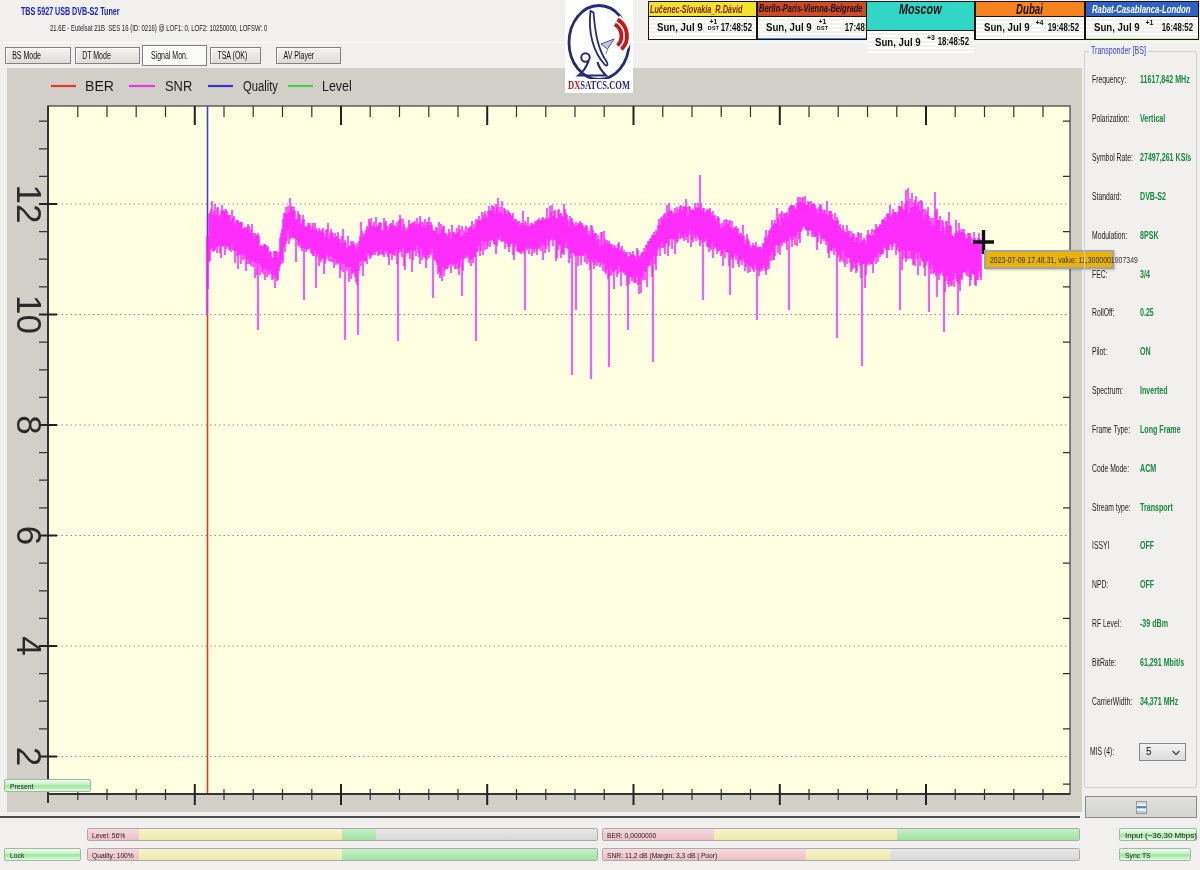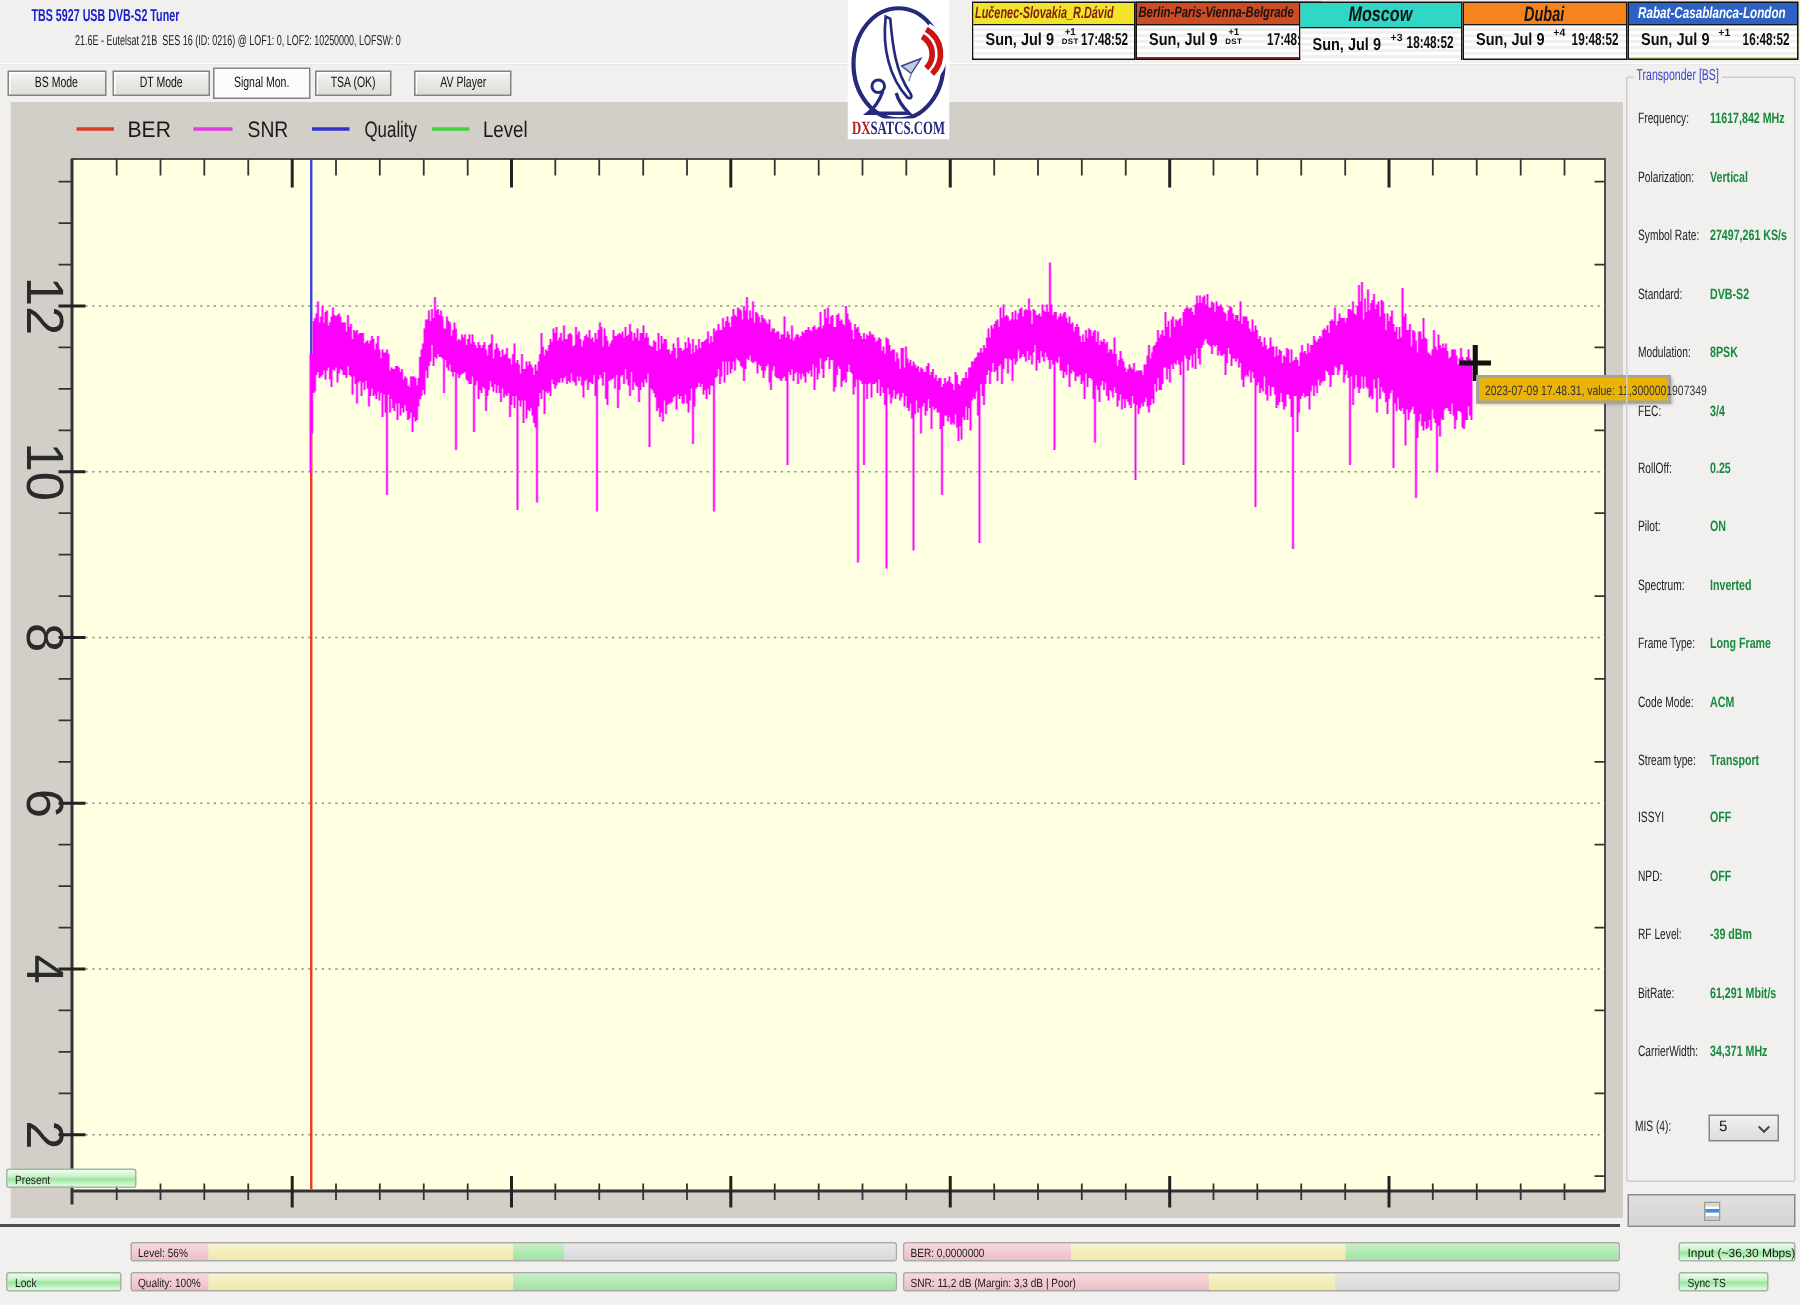--- a/index.html
+++ b/index.html
@@ -1,16 +1,16 @@
 <!DOCTYPE html>
 <html><head><meta charset="utf-8"><style>
 *{margin:0;padding:0;box-sizing:border-box}
 html,body{width:1200px;height:870px}
 body{background:#f1f0ee;font-family:"Liberation Sans",sans-serif;position:relative;overflow:hidden}
-.tab{position:absolute;top:47px;height:17px;border:1px solid #828282;background:linear-gradient(#f5f4f2,#dedcd7);box-shadow:inset 1px 1px 0 #fff;font-size:10px;color:#111;text-align:center;line-height:16px}
+.tab{position:absolute;top:47px;height:17px;border:1px solid #828282;background:linear-gradient(#f5f4f2,#dedcd7);box-shadow:inset 1px 1px 0 #fff;font-size:10px;color:#111;text-align:left;line-height:16px}
 .tab span{display:inline-block;transform:scaleX(0.7);transform-origin:50% 0;white-space:nowrap}
 .tab.active{top:45px;height:21px;background:#fbfbfa;line-height:20px}
 </style></head>
 <body>
 <div style="position:absolute;left:21px;top:5px;font-size:11.5px;font-weight:bold;font-style:normal;color:#1822c8;transform:scaleX(0.62);transform-origin:0 0;white-space:nowrap;line-height:1.1">TBS 5927 USB DVB-S2 Tuner</div>
 <div style="position:absolute;left:50px;top:23px;font-size:9.5px;font-weight:normal;font-style:normal;color:#222;transform:scaleX(0.63);transform-origin:0 0;white-space:nowrap;line-height:1.1">21.6E - Eutelsat 21B&nbsp; SES 16 (ID: 0216) @ LOF1: 0, LOF2: 10250000, LOFSW: 0</div>
 <div style="position:absolute;left:0;top:42px;width:1200px;height:1px;background:#b5b2ad;border-bottom:1px solid #fff"></div>
 <div class="tab" style="left:5px;width:66px"><span>BS Mode</span></div>
 <div class="tab" style="left:75px;width:65px"><span>DT Mode</span></div>
 <div class="tab" style="left:210px;width:51px"><span>TSA (OK)</span></div>
@@ -127,21 +127,21 @@
   </div>
 <div style="position:absolute;left:602px;top:848px;width:478px;height:12.5px;border:1px solid #aaa;border-radius:2px;overflow:hidden;background:#e3e3e3">
     <div style="position:absolute;left:0px;top:0;width:203px;height:100%;background:linear-gradient(180deg,#f6dade,#eebfc5)"></div>
     <div style="position:absolute;left:203px;top:0;width:84px;height:100%;background:linear-gradient(180deg,#f7f3cf,#efe9a8)"></div>
     <div style="position:absolute;left:287px;top:0;width:191px;height:100%;background:linear-gradient(180deg,#e8e8e8,#d8d8d8)"></div>
     <span style="position:absolute;left:4px;top:1.5px;font-size:8px;color:#1a1a1a;white-space:nowrap;display:inline-block;transform:scaleX(0.84);transform-origin:0 0">SNR: 11,2 dB (Margin: 3,3 dB | Poor)</span>
   </div>
 <div style="position:absolute;left:1119px;top:828px;width:78px;height:12.5px;background:linear-gradient(180deg,#f2fbf2 0%,#c9f2c9 38%,#98e79b 55%,#e6f8e6 100%);border:1px solid #9fb89f;border-radius:2px;font-size:8px;color:#1a1a1a">
     <span style="position:absolute;left:5px;top:1.5px;white-space:nowrap;display:inline-block;transform:scaleX(1.0);transform-origin:0 0">Input (~36,30 Mbps)</span>
   </div>
-<div style="position:absolute;left:1119px;top:848px;width:60px;height:12.5px;background:linear-gradient(180deg,#f2fbf2 0%,#c9f2c9 38%,#98e79b 55%,#e6f8e6 100%);border:1px solid #9fb89f;border-radius:2px;font-size:8px;color:#1a1a1a">
+<div style="position:absolute;left:1119px;top:848px;width:72px;height:12.5px;background:linear-gradient(180deg,#f2fbf2 0%,#c9f2c9 38%,#98e79b 55%,#e6f8e6 100%);border:1px solid #9fb89f;border-radius:2px;font-size:8px;color:#1a1a1a">
     <span style="position:absolute;left:5px;top:1.5px;white-space:nowrap;display:inline-block;transform:scaleX(0.85);transform-origin:0 0">Sync TS</span>
   </div>
 <svg style="position:absolute;left:565px;top:0" width="68" height="93" viewBox="0 0 68 93">
 <rect x="0" y="0" width="68" height="93" fill="#ffffff"></rect>
 <ellipse cx="34" cy="42.5" rx="30" ry="37" fill="none" stroke="#252a7a" stroke-width="2.8"></ellipse>
 <path d="M52.5 19.5 A19 19 0 0 1 56.4 49.4" stroke="#ffffff" stroke-width="9" fill="none"></path>
 <path d="M49.8 24.3 A13.5 13.5 0 0 1 52.5 45.5" stroke="#cc1414" stroke-width="3.8" fill="none"></path>
 <path d="M52.5 19.5 A19 19 0 0 1 56.4 49.4" stroke="#cc1414" stroke-width="3.8" fill="none"></path>
 <path d="M25.5 11 C23 32 28 52 40 65 C42.5 66.5 43.5 64.5 41.5 61.5 C32 48 30 30 28.5 12.5 Z" fill="#ffffff" stroke="#252a7a" stroke-width="1.8"></path>
 <path d="M36 44 L49 39 L42.5 49 Z" fill="#c3cade" stroke="#39418f" stroke-width="0.9"></path>
@@ -157,35 +157,35 @@
     </div>
 <div style="position:relative;height:21.5px;background:repeating-linear-gradient(180deg,#ffffff 0 2px,#f0f0ef 2px 4px);font-weight:bold;color:#0d0d0d">
 <div style="position:absolute;left:8px;top:5.5px;font-size:11.5px;line-height:11px;transform:scaleX(0.84);transform-origin:0 0;white-space:nowrap">Sun, Jul 9</div>
       <div style="position:absolute;left:56px;top:2px;width:17px;text-align:center;color:#111">
         <div style="font-size:6.5px;font-weight:bold;line-height:6px">+1</div>
         <div style="font-size:5.3px;font-weight:bold;line-height:6px;letter-spacing:0.3px">DST</div>
       </div>
 <div style="position:absolute;right:4px;top:5px;font-size:11.5px;line-height:11px;transform:scaleX(0.68);transform-origin:100% 0;white-space:nowrap">17:48:52</div>
 </div>
   </div>
-<div style="position:absolute;left:757px;top:1px;width:124px;height:39px;border:1.5px solid #141414;background:#b91c1c;box-sizing:border-box">
+<div style="position:absolute;left:757px;top:1px;width:124px;height:39px;border:1.5px solid #141414;background:#3b82f6;box-sizing:border-box">
 <div style="height:14.5px;border-bottom:1.5px solid #141414;background:#cf4b22;position:relative">
 <div style="position:absolute;left:1.2px;top:0;color:#141414;font-size:10px;font-weight:bold;font-style:italic;line-height:14px;transform:scaleX(0.75);transform-origin:0 0;white-space:nowrap">Berlin-Paris-Vienna-Belgrade</div>
     </div>
 <div style="position:relative;height:21.5px;background:repeating-linear-gradient(180deg,#ffffff 0 2px,#f0f0ef 2px 4px);font-weight:bold;color:#0d0d0d">
 <div style="position:absolute;left:8px;top:5.5px;font-size:11.5px;line-height:11px;transform:scaleX(0.84);transform-origin:0 0;white-space:nowrap">Sun, Jul 9</div>
       <div style="position:absolute;left:56px;top:2px;width:17px;text-align:center;color:#111">
         <div style="font-size:6.5px;font-weight:bold;line-height:6px">+1</div>
         <div style="font-size:5.3px;font-weight:bold;line-height:6px;letter-spacing:0.3px">DST</div>
       </div>
 <div style="position:absolute;right:4px;top:5px;font-size:11.5px;line-height:11px;transform:scaleX(0.68);transform-origin:100% 0;white-space:nowrap">17:48:52</div>
 </div>
   </div>
 <div style="position:absolute;left:866px;top:1px;width:108.5px;height:39px;border:1.5px solid #141414;background:#fff;box-sizing:border-box">
-<div style="height:17px;border-bottom:1.5px solid #141414;background:#30d6c6;position:relative">
+<div style="height:29px;border-bottom:1.5px solid #141414;background:#30d6c6;position:relative">
 <div style="position:absolute;left:31.5px;top:0;color:#141414;font-size:14px;font-weight:bold;font-style:italic;line-height:14px;transform:scaleX(0.77);transform-origin:0 0;white-space:nowrap">Moscow</div>
     </div>
 <div style="position:relative;height:21.5px;background:repeating-linear-gradient(180deg,#ffffff 0 2px,#f0f0ef 2px 4px);font-weight:bold;color:#0d0d0d">
 <div style="position:absolute;left:8px;top:5.5px;font-size:11.5px;line-height:11px;transform:scaleX(0.84);transform-origin:0 0;white-space:nowrap">Sun, Jul 9</div>
       <div style="position:absolute;left:60px;top:2.5px;font-size:7px;font-weight:bold;color:#111">+3</div>
 <div style="position:absolute;right:4px;top:5px;font-size:11.5px;line-height:11px;transform:scaleX(0.68);transform-origin:100% 0;white-space:nowrap">18:48:52</div>
 </div>
   </div>
 <div style="position:absolute;left:974.5px;top:1px;width:110px;height:39px;border:1.5px solid #141414;background:#fff;box-sizing:border-box">
 <div style="height:14.5px;border-bottom:1.5px solid #141414;background:#f6831d;position:relative">

